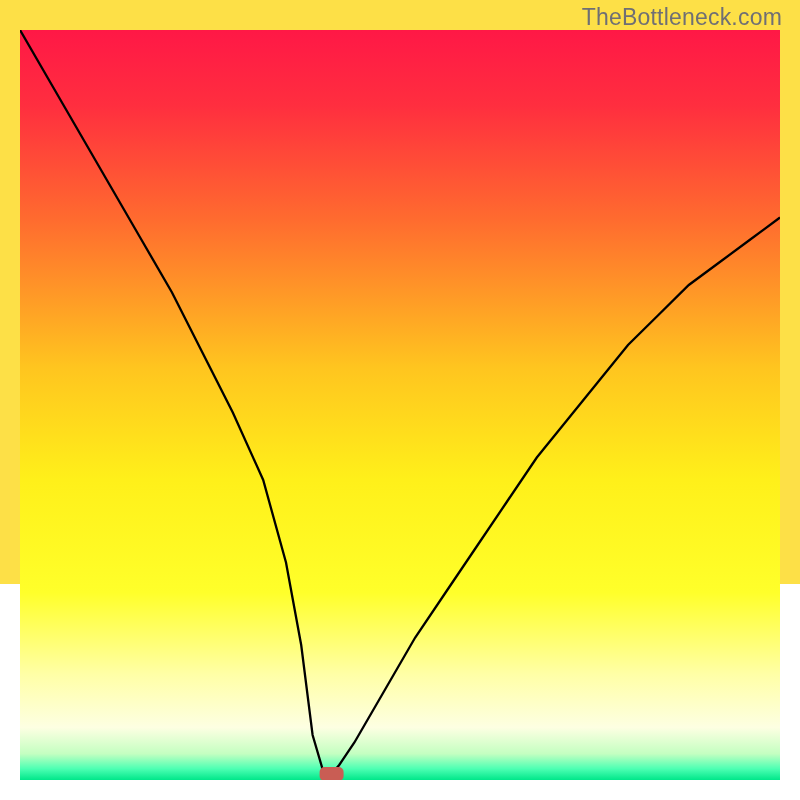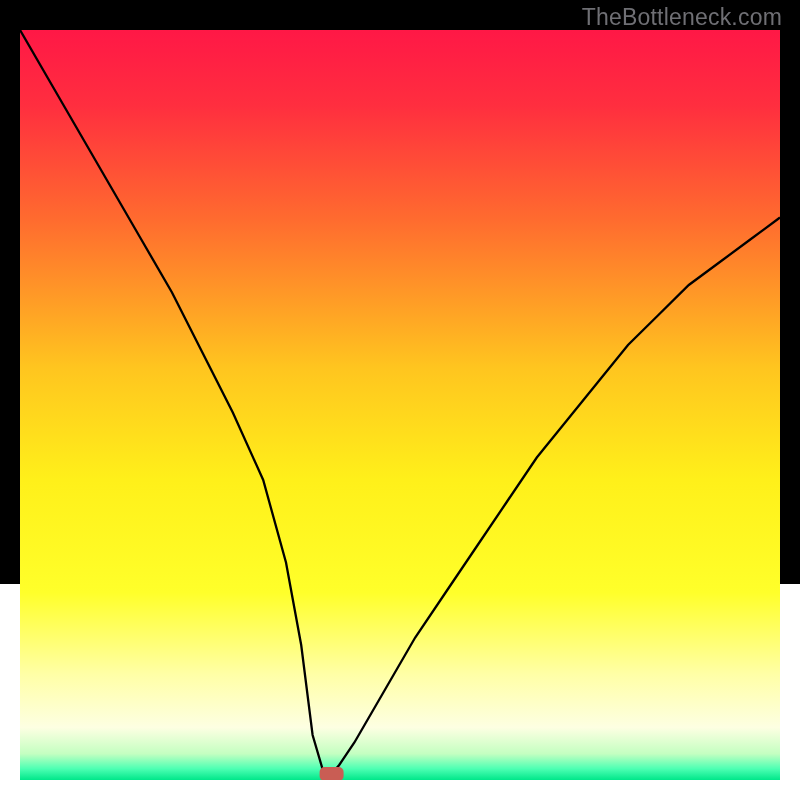--- a/index.html
+++ b/index.html
@@ -11,21 +11,21 @@
     overflow: hidden;
     position: relative;
     font-family: Arial, Helvetica, sans-serif;
   }
   .frame {
     position: absolute;
     left: 0;
     top: 0;
     width: 800px;
     height: 584px;
-    background: #000000;
+    background: #fde047;
     box-sizing: border-box;
     text-align: center;
   }
   
   .plot {
     position: absolute;
     left: 20px;
     top: 30px;
     width: 760px;
     height: 750px;

